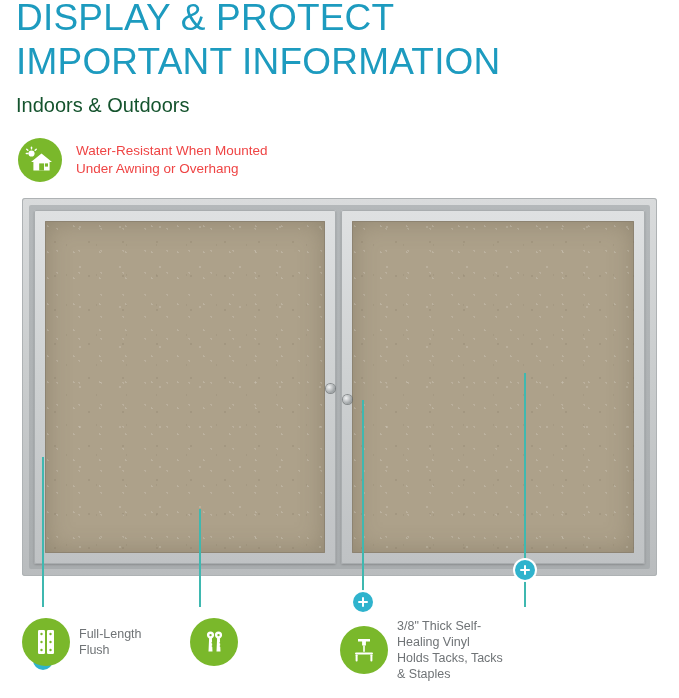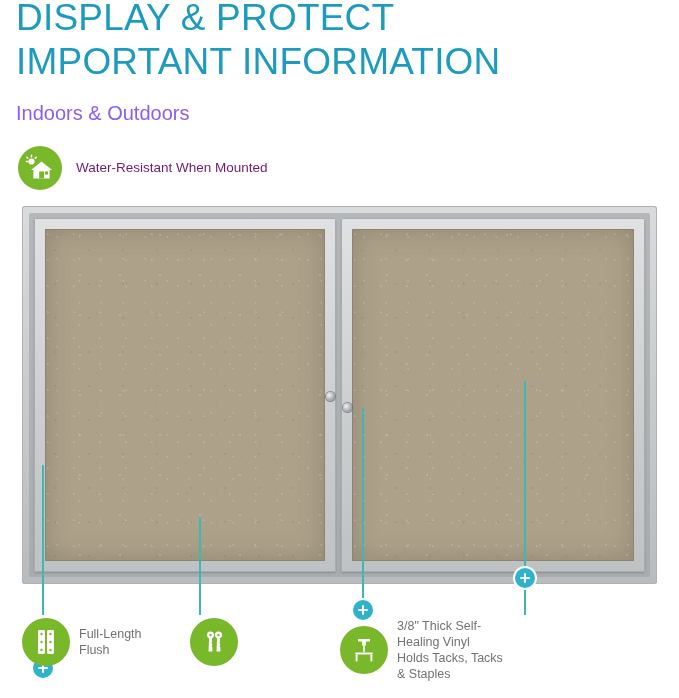--- a/index.html
+++ b/index.html
@@ -20,24 +20,24 @@
   }
   .headline-line {
     color: #1d9bbf;
     font-size: 37px;
     line-height: 44px;
     font-weight: 400;
     letter-spacing: 0.2px;
     white-space: nowrap;
   }
   .subhead {
-    color: #8b5cf6;
+    color: #14532d;
     font-size: 20px;
     line-height: 26px;
-    margin-top: 16px;
+    margin-top: 8px;
     font-weight: 400;
   }
 
   
   .water-row {
     display: flex;
     align-items: center;
     gap: 14px;
     padding: 0 18px;
     margin-top: 20px;
@@ -45,21 +45,21 @@
   .circle-badge {
     background: #7ab82b;
     border-radius: 50%;
     flex: 0 0 auto;
     display: flex;
     align-items: center;
     justify-content: center;
   }
   .water-badge { width: 44px; height: 44px; }
   .water-text {
-    color: #701a75;
+    color: #ef4444;
     font-size: 13.5px;
     line-height: 18px;
   }
 
   
   .product-wrap {
     position: relative;
     margin: 16px 22px 0 22px;
     height: 378px;
   }
@@ -187,20 +187,21 @@
         <rect x="1.6" y="3.2" width="1.4" height="3" rx="0.7" transform="rotate(-45 2.3 4.7)"></rect>
         <rect x="10" y="3.2" width="1.4" height="3" rx="0.7" transform="rotate(45 10.7 4.7)"></rect>
         <path d="M16.5 8.5 L27 17 L24.6 17 L24.6 25.5 L8.4 25.5 L8.4 17 L6 17 Z"></path>
       </g>
       <rect x="14.2" y="18.4" width="4.8" height="7.1" fill="#7ab82b"></rect>
       <rect x="19.9" y="18.4" width="3.1" height="3.2" fill="#7ab82b"></rect>
     </svg>
   </div>
   <div class="water-text">
     <div>Water-Resistant When Mounted</div>
+    <div>Under Awning or Overhang</div>
   </div>
 </div>
 
 <div class="product-wrap">
   <div class="cab-outer"></div>
 
   <div class="door left">
     <div class="door-inner">
       <div class="speck"></div>
     </div>

